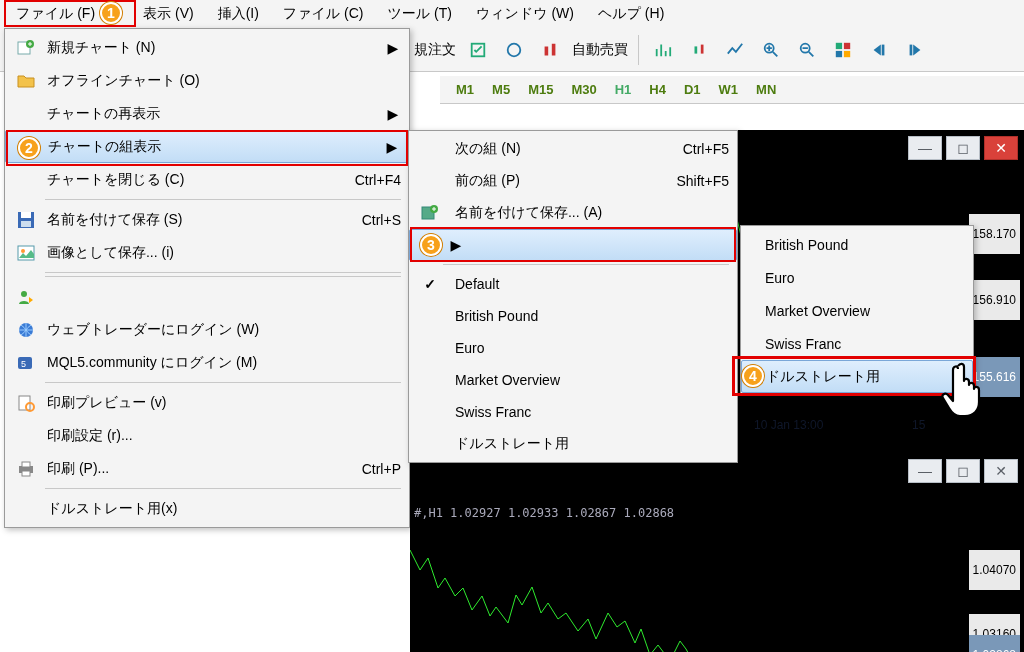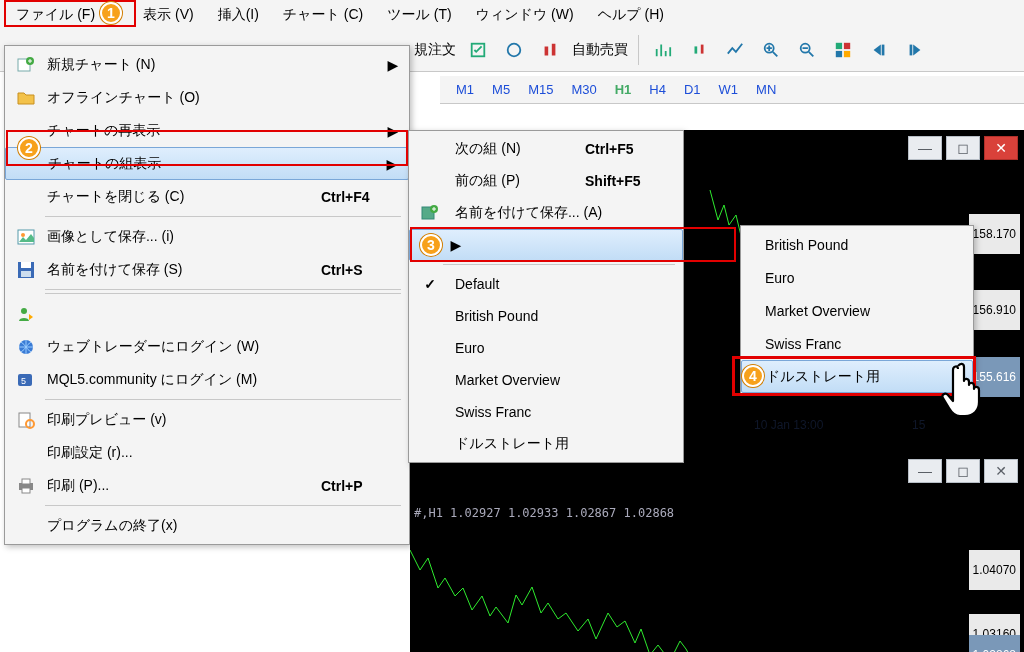--- a/index.html
+++ b/index.html
@@ -1,36 +1,36 @@
 <!DOCTYPE html>
 <html><head>
 <meta charset="utf-8">
 <style>
   * { box-sizing: border-box; margin: 0; padding: 0; }
   body { font-family: "MS UI Gothic", Meiryo, sans-serif; font-size: 14px; color: #000; width: 1024px; height: 652px; overflow: hidden; position: relative; background: #fff; }
-  .menubar { display: flex; height: 30px; align-items: center; padding: 2px 4px; background: #f4f4f4; border-bottom: 1px solid #c8c8c8; }
+  .menubar { display: flex; height: 30px; padding: 2px 4px; background: #f4f4f4; border-bottom: 1px solid #c8c8c8; }
   .menubar .menu-item { padding: 3px 12px; cursor: default; white-space: nowrap; }
   .badge { display: inline-flex; align-items: center; justify-content: center; width: 22px; height: 22px; border-radius: 50%; background: #f7a11b; border: 2px solid #fff; box-shadow: 0 0 0 1px #d27e00; color: #fff; font-weight: bold; font-size: 14px; position: absolute; z-index: 60; }
   .file-outline { position: absolute; left: 4px; top: 0; width: 132px; height: 27px; border: 2px solid #e20000; z-index: 50; pointer-events:none;}
   .toolbar { position: absolute; left: 0; top: 28px; width: 1024px; height: 44px; background: #f4f4f4; border-bottom: 1px solid #c8c8c8; display: flex; align-items: center; }
   .toolbar .tb-btn { width:32px; height:32px; margin:0 2px; display:flex;align-items:center;justify-content:center; color:#2161b8;}
   .toolbar .tb-label{padding:0 4px;}
   .timeframes{position:absolute;left:440px;top:76px;height:28px;display:flex;align-items:center;gap:2px;padding:0 8px;background:#f4f4f4;border-bottom:1px solid #c8c8c8;width:584px;}
-  .timeframes .tf{padding:2px 8px;color:#1d4ed8;font-size:13px;}
+  .timeframes .tf{padding:2px 8px;color:#4d7c0f;font-size:13px;font-weight:bold;}
   .timeframes .tf.active{color:#4a6;font-weight:bold;}
-  .file-menu { position: absolute; left: 4px; top: 28px; width: 406px; background: #f4f4f4; border: 1px solid #9a9a9a; box-shadow: 2px 2px 6px rgba(0,0,0,.25); z-index: 30; padding: 2px 0; margin-top: 17px;}
+  .file-menu { position: absolute; left: 4px; top: 28px; width: 406px; background: #f4f4f4; border: 1px solid #9a9a9a; box-shadow: 2px 2px 6px rgba(0,0,0,.25); z-index: 30; padding: 2px 0;}
   .menu-row { display: flex; align-items: center; height: 33px; padding: 0 8px 0 4px; position: relative; }
   .menu-row .icon-col { width: 34px; display: flex; justify-content: center; }
   .menu-row .label-col { flex: 1; padding-left: 4px; }
-  .menu-row .short-col { width: 80px; text-align: left; color:#000;font-weight:bold;}
+  .menu-row .short-col { width: 80px; text-align: right; color:#000;}
   .menu-row .arrow-col { width: 16px; text-align:center; color:#000;}
   .menu-row.hover { background: linear-gradient(#dfeefd,#c2ddf6); border: 1px solid #7aa7d8; border-radius: 2px; }
   .menu-sep { height: 1px; margin: 3px 8px 3px 40px; background: #c8c8c8; }
   .red-box { position:absolute; border:2px solid #e20000; pointer-events:none; z-index:55;}
-  .submenu1 { position:absolute; left:408px; top:130px; width:276px; background:#f4f4f4; border:1px solid #9a9a9a; box-shadow:2px 2px 6px rgba(0,0,0,.25); z-index:31; padding:2px 0;}
+  .submenu1 { position:absolute; left:408px; top:130px; width:330px; background:#f4f4f4; border:1px solid #9a9a9a; box-shadow:2px 2px 6px rgba(0,0,0,.25); z-index:31; padding:2px 0;}
   .submenu1 .menu-row{height:32px;}
   .submenu1 .label-col{padding-left:8px;}
   .submenu1 .short-col{width:90px;}
   .submenu2 { position:absolute; left:740px; top:225px; width:234px; background:#f4f4f4; border:1px solid #9a9a9a; box-shadow:2px 2px 6px rgba(0,0,0,.25); z-index:40; padding:2px 0;}
   .submenu2 .menu-row{height:33px;padding-left:20px;}
   .chart-bg { position:absolute; left:410px; top:130px; width:614px; height:522px; background:#000; z-index:1;}
   .chart-line { stroke:#2eea2e; stroke-width:1; fill:none;}
   .price-lbl{position:absolute;right:4px;background:#eaeaea;color:#000;font-size:12px;padding:13px 4px;z-index:5;}
   .price-lbl.cur{background:#7a98b8;color:#fff;}
   .winbtns{position:absolute;right:6px;display:flex;gap:4px;z-index:25;}
@@ -45,21 +45,21 @@
   svg{display:block;}
   .chart-title{position:absolute;color:#aab;font-family:monospace;font-size:12px;z-index:3;}
 </style>
 </head>
 <body>
 
 <div class="menubar">
   <div class="menu-item">ファイル (F)</div>
   <div class="menu-item" style="margin-left:24px;">表示 (V)</div>
   <div class="menu-item">挿入(I)</div>
-  <div class="menu-item">チャート (C)</div>
+  <div class="menu-item">ファイル (C)</div>
   <div class="menu-item">ツール (T)</div>
   <div class="menu-item">ウィンドウ (W)</div>
   <div class="menu-item">ヘルプ (H)</div>
 </div>
 <div class="file-outline"></div>
 <div class="badge" style="left:100px;top:2px;">1</div>
 
 <div class="toolbar">
   <div style="width:410px"></div>
   <span class="tb-label">規注文</span>
@@ -143,21 +143,21 @@
   <span class="tf">MN</span>
 </div>
 
 <div class="chart-bg">
   <svg width="614" height="522">
       <path class="chart-line" d="M300 60l8 30 6-15 5 20 7-10 6 25 5-12 7 34 9-20 8 50 6-30 9 20 7-14 8 22 6-10 12 40 8-22 6 18 10-28 9 36 7-12 8 20 6-8 9 28 7-20 8 32 10-18 6 24 11-30 8 22M0 420l10 20 8-12 10 30 7-10 10 18 8-8 9 22 10-14 8 20 6-9 12 16 8-28 6 10 10-18 9 26 7-10 10 16 8-6 12 18 10-12 8 20 12-26 9 14 8-6 10 22 6-14 9 26 8-10 12 16 10-20 6 8 10 18 7-8 12 24 8-18 10 10 6-6 9 16 8-12 12 18 6-4 10 22 8-16 9 8 12-10 7 18 11-6"></path>
     </svg>
 </div>
 <div class="chart-title" style="left:414px;top:506px;">#,H1  1.02927 1.02933 1.02867 1.02868</div>
 <div class="price-lbl" style="top:214px;">158.170</div>
-<div class="price-lbl" style="top:290px;">156.910</div>
+<div class="price-lbl" style="top:280px;">156.910</div>
 <div class="price-lbl cur" style="top:357px;">155.616</div>
 <div class="tick-lbl" style="left:754px;top:418px;">10 Jan 13:00</div>
 <div class="tick-lbl" style="left:912px;top:418px;">15</div>
 <div class="price-lbl" style="top:550px;">1.04070</div>
 <div class="price-lbl" style="top:614px;">1.03160</div>
 <div class="price-lbl cur" style="top:635px;">1.02868</div>
 
 <div class="winbtns top">
   <div class="winbtn">—</div>
   <div class="winbtn">◻</div>
@@ -201,38 +201,38 @@
   </div>
   <div class="menu-row">
     <div class="icon-col"></div>
     <div class="label-col">チャートを閉じる (C)</div>
     <div class="short-col">Ctrl+F4</div>
   </div>
   <div class="menu-sep"></div>
   <div class="menu-row">
     <div class="icon-col">
         <svg class="icon" viewBox="0 0 18 18">
+          <rect x="1" y="1" width="16" height="16" fill="#3a6ab6"></rect>
+          <rect x="4" y="1" width="10" height="6" fill="#fff"></rect>
+          <rect x="4" y="10" width="10" height="6" fill="#cde"></rect>
+        </svg>
+      </div>
+    <div class="label-col">名前を付けて保存 (S)</div>
+    <div class="short-col">Ctrl+S</div>
+  </div>
+  <div class="menu-row">
+    <div class="icon-col">
+        <svg class="icon" viewBox="0 0 18 18">
           <rect x="1" y="2" width="16" height="14" fill="#fff" stroke="#59a"></rect>
           <circle cx="6" cy="7" r="2" fill="#f93"></circle>
           <path d="M2 14l4-5 3 3 5-6 3 4v4H2z" fill="#5b8"></path>
         </svg>
       </div>
     <div class="label-col">画像として保存... (i)</div>
   </div>
-  <div class="menu-row">
-    <div class="icon-col">
-        <svg class="icon" viewBox="0 0 18 18">
-          <rect x="1" y="1" width="16" height="16" fill="#3a6ab6"></rect>
-          <rect x="4" y="1" width="10" height="6" fill="#fff"></rect>
-          <rect x="4" y="10" width="10" height="6" fill="#cde"></rect>
-        </svg>
-      </div>
-    <div class="label-col">名前を付けて保存 (S)</div>
-    <div class="short-col">Ctrl+S</div>
-  </div>
   <div class="menu-sep"></div>
   <div class="menu-sep"></div>
   <div class="menu-row">
     <div class="icon-col">
         <svg class="icon" viewBox="0 0 18 18">
           <circle cx="7" cy="6" r="3" fill="#4a4"></circle>
           <path d="M2 16c0-4 10-4 10 0" fill="#4a4"></path>
           <path d="M12 9l4 3-4 3" fill="#fa0"></path>
         </svg>
       </div>
@@ -276,21 +276,21 @@
           <rect x="5" y="2" width="8" height="5" fill="#fff" stroke="#888"></rect>
           <rect x="5" y="11" width="8" height="5" fill="#fff" stroke="#888"></rect>
         </svg>
       </div>
     <div class="label-col">印刷 (P)...</div>
     <div class="short-col">Ctrl+P</div>
   </div>
   <div class="menu-sep"></div>
   <div class="menu-row">
     <div class="icon-col"></div>
-    <div class="label-col">プログラムの終了(x)</div>
+    <div class="label-col">ドルストレート用(x)</div>
   </div>
 </div>
 <div class="red-box" style="left:6px;top:130px;width:402px;height:36px;"></div>
 <div class="badge" style="left:18px;top:137px;">2</div>
 
 <div class="submenu1">
   <div class="menu-row">
     <div class="icon-col"></div>
       <div class="label-col">次の組 (N)</div>
       <div class="short-col">Ctrl+F5</div>

